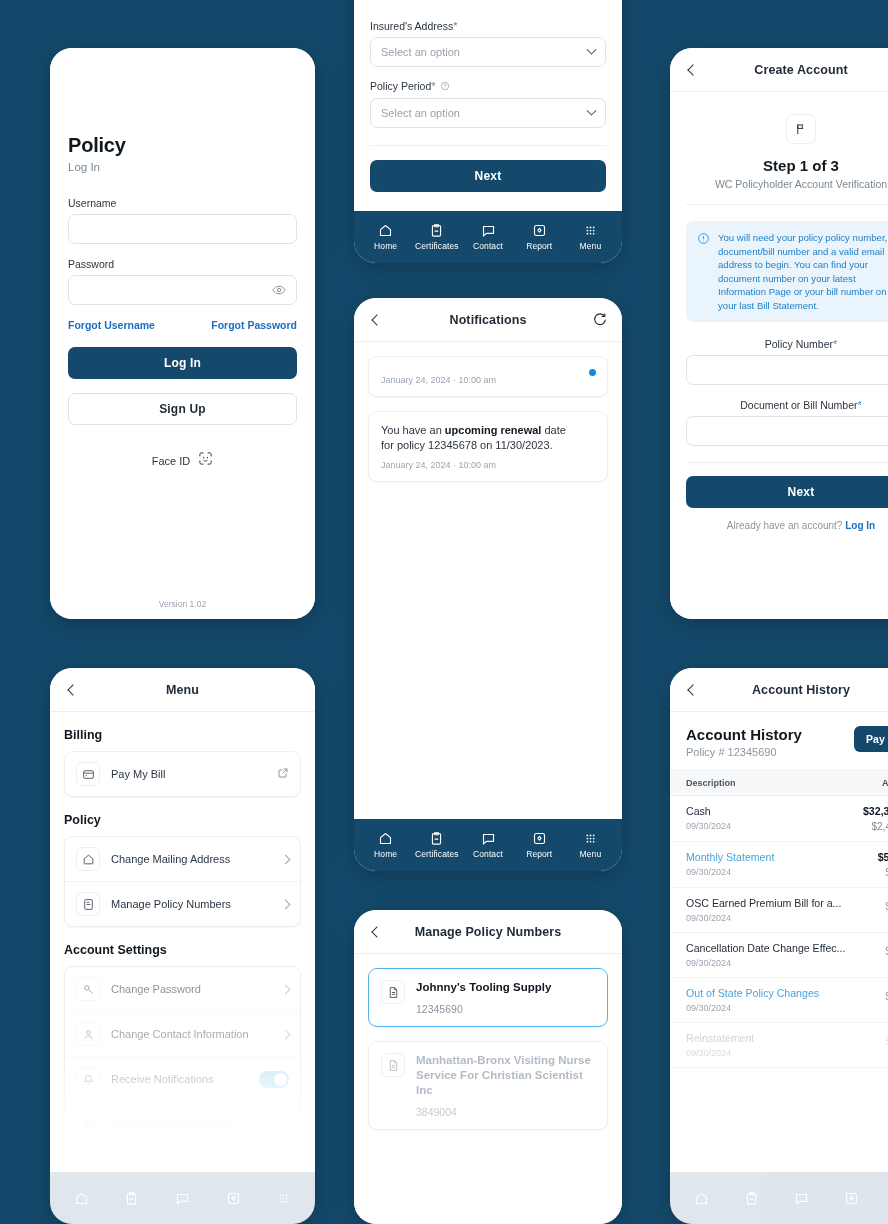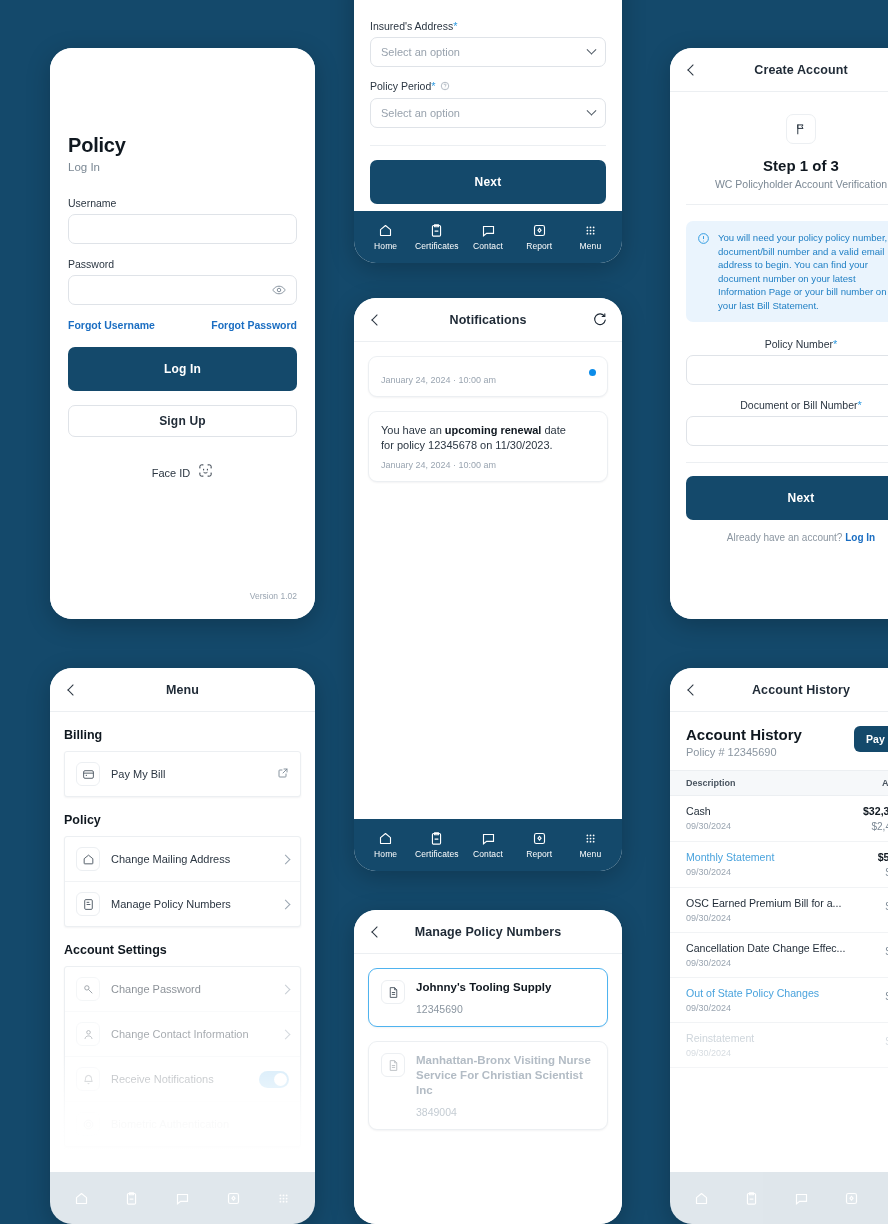--- a/index.html
+++ b/index.html
@@ -54,48 +54,48 @@
   .label { font-size: 10.5px; color: #2b3642; margin-bottom: 5px; font-weight: 400;}
   .req { color: #2f9ae0; font-size: 11px; }
   .field {
     height: 30px; border: 1px solid #dfe3e8; border-radius: 7px; background: #fff;
     display: flex; align-items: center; padding: 0 10px; font-size: 11px; color: #98a2ad;
     justify-content: space-between;
   }
   .sel-chev { width: 7px; height: 7px; border-right: 1.5px solid #4a5560; border-bottom: 1.5px solid #4a5560;
               transform: rotate(45deg) translate(-2px,-2px); }
   .btn-primary {
-    background: #14496b; color: #fff; border-radius: 7px; height: 44px;
+    background: #14496b; color: #fff; border-radius: 7px; height: 32px;
     display: flex; align-items: center; justify-content: center;
     font-size: 12px; font-weight: 700; letter-spacing: .2px;
   }
   .btn-secondary {
     background: #fff; color: #1f2a36; border: 1px solid #dfe3e8; border-radius: 7px; height: 32px;
     display: flex; align-items: center; justify-content: center;
     font-size: 12px; font-weight: 700; letter-spacing: .2px;
   }
   .divider { height: 1px; background: #eceff2; }
 
   
   #login { left: 50px; top: 48px; width: 265px; height: 571px; }
   #login .body { padding: 0 18px; display:flex; flex-direction:column; }
   .login-title { font-size: 20px; font-weight: 700; color: #101820; letter-spacing:-.2px; }
   .login-sub { font-size: 11.5px; color: #7b8894; margin-top: 4px; }
   .linkrow { display: flex; justify-content: space-between; margin-top: 14px; }
   .link { color: #1b6ec2; font-size: 10.5px; font-weight: 700; }
   .faceid { display: flex; align-items: center; justify-content: center; gap: 8px; margin-top: 26px; }
   .faceid .fl { font-size: 11px; color: #2b3642; }
-  .version { text-align: right; font-size: 8.5px; color: #9aa5b1; padding-bottom: 18px; }
+  .version { text-align: center; font-size: 8.5px; color: #9aa5b1; padding-bottom: 10px; }
   .eye { width: 14px; height: 14px; }
 
   
   #menu { left: 50px; top: 668px; width: 265px; height: 556px; }
   #menu .body { padding: 0 14px; }
   .sec-title { font-size: 12.5px; font-weight: 700; color: #101820; margin: 16px 0 9px; }
-  .card-list { border: 1px solid #eceff2; border-radius: 3px; overflow: hidden; background:#fff;
+  .card-list { border: 1px solid #eceff2; border-radius: 9px; overflow: hidden; background:#fff;
                box-shadow: 0 1px 2px rgba(16,24,32,.05); }
   .row { display: flex; align-items: center; gap: 11px; padding: 10px 11px; min-height: 44px; }
   .row + .row { border-top: 1px solid #f1f3f5; }
   .row .rlabel { flex: 1; font-size: 11px; color: #2b3642; }
   .iconbox { width: 24px; height: 24px; border: 1px solid #eceff2; border-radius: 6px;
              display: flex; align-items: center; justify-content: center; background:#fff; flex:0 0 24px;}
   .toggle { width: 30px; height: 17px; border-radius: 9px; background: #8ecaf0; position: relative; flex:0 0 30px;}
   .toggle::after { content:""; position: absolute; right: 2px; top: 2px; width: 13px; height: 13px;
                    border-radius: 50%; background: #fff; }
   .fade-mask { position: absolute; left:0; right:0; bottom:0; height: 120px; pointer-events:none;

